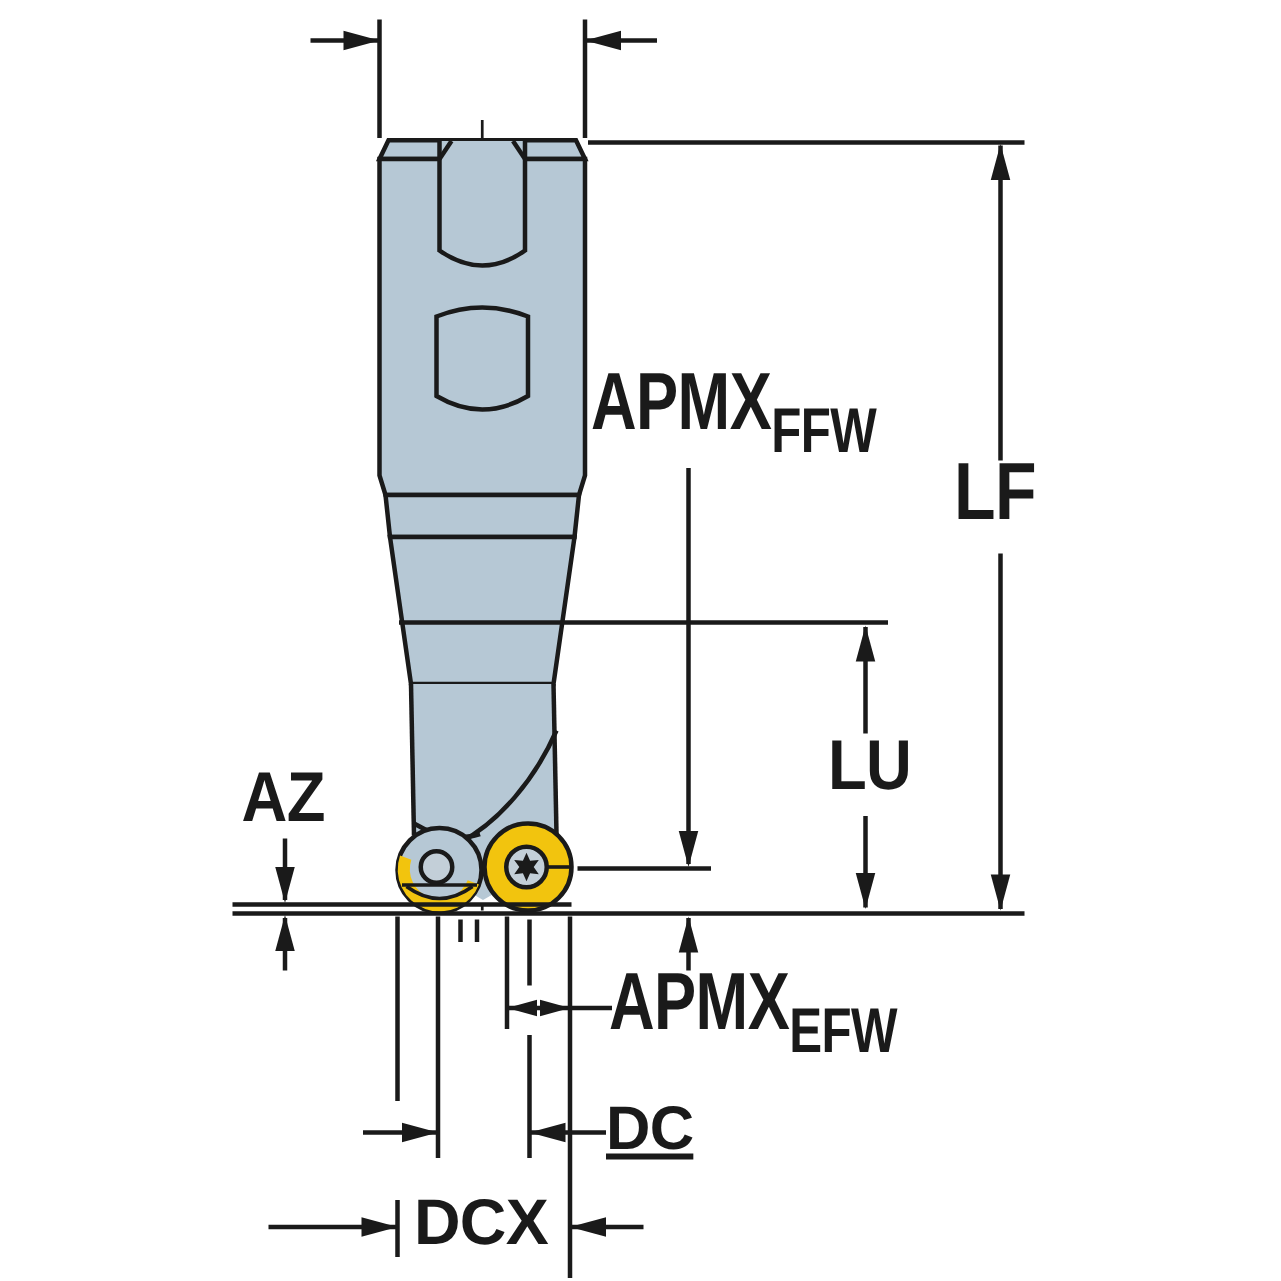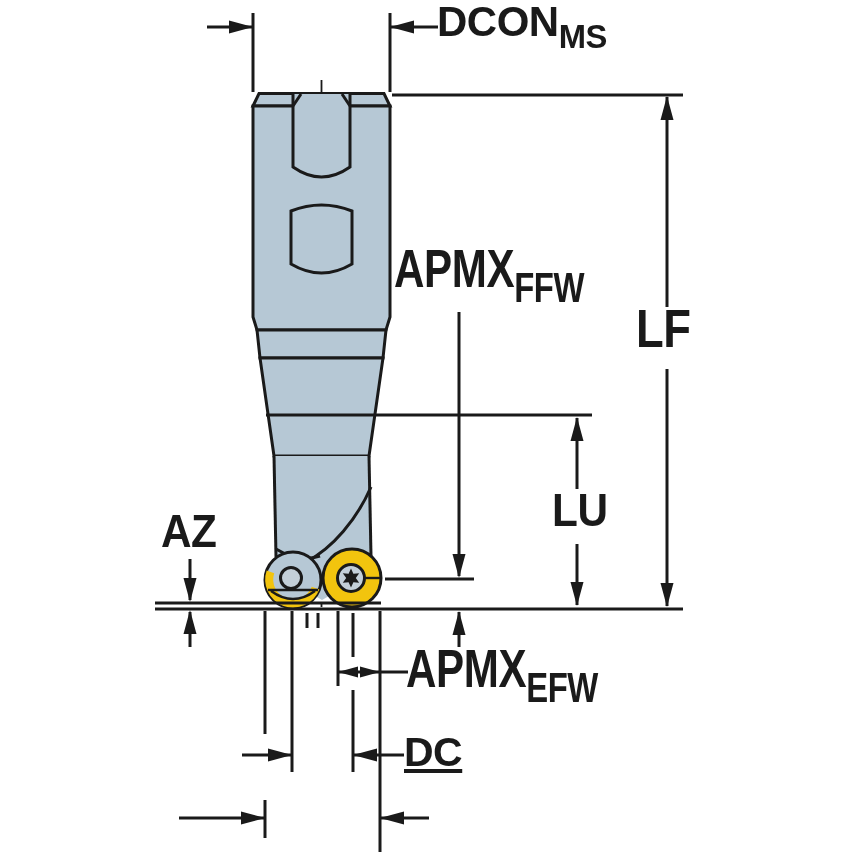--- a/index.html
+++ b/index.html
@@ -142,27 +142,27 @@
     </g>
 
     <g>
       <line class="stroke" x1="179" y1="818" x2="265" y2="818"></line>
       <line class="stroke" x1="380" y1="818" x2="429" y2="818"></line>
       <polygon class="arrow" points="265,818 241,811.5 241,824.5"></polygon>
       <polygon class="arrow" points="380,818 404,811.5 404,824.5"></polygon>
     </g>
   </svg>
 
-  <div class="dim-label lbl-dcon"><span>DCON</span><span class="sub">MS</span></div>
 
   <div class="dim-label lbl-apmx-ffw"><span>APMX</span><span class="sub">FFW</span></div>
 
   <div class="dim-label lbl-lf"><span>LF</span></div>
 
   <div class="dim-label lbl-lu"><span>LU</span></div>
 
   <div class="dim-label lbl-az"><span>AZ</span></div>
 
   <div class="dim-label lbl-apmx-efw"><span>APMX</span><span class="sub">EFW</span></div>
 
   <div class="dim-label lbl-dc"><span>DC</span></div>
 
+  <div class="dim-label lbl-dcx"><span>DCX</span></div>
 </div>
 
 </body></html>

